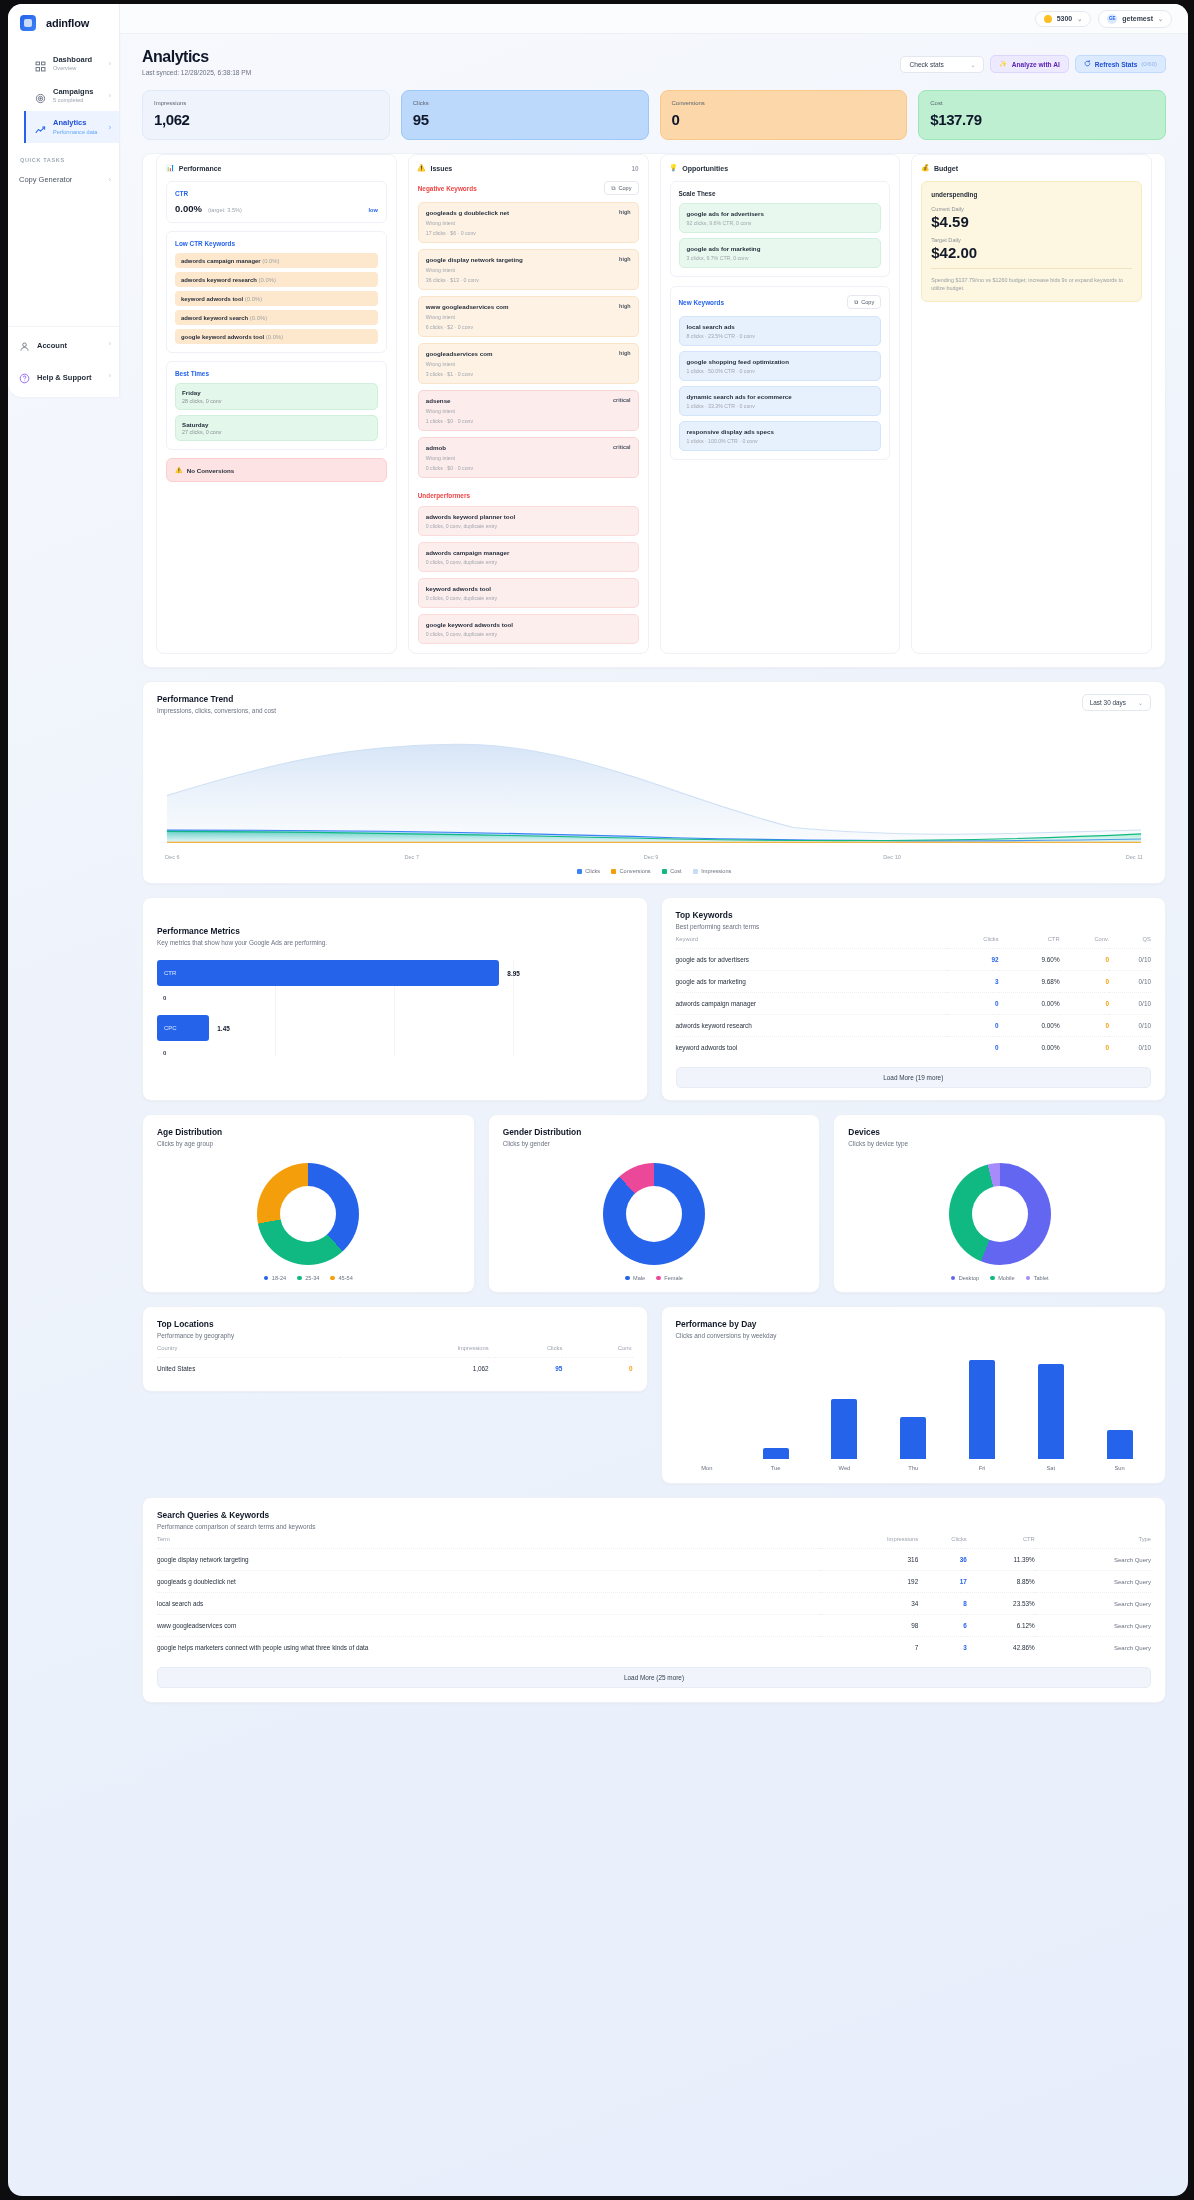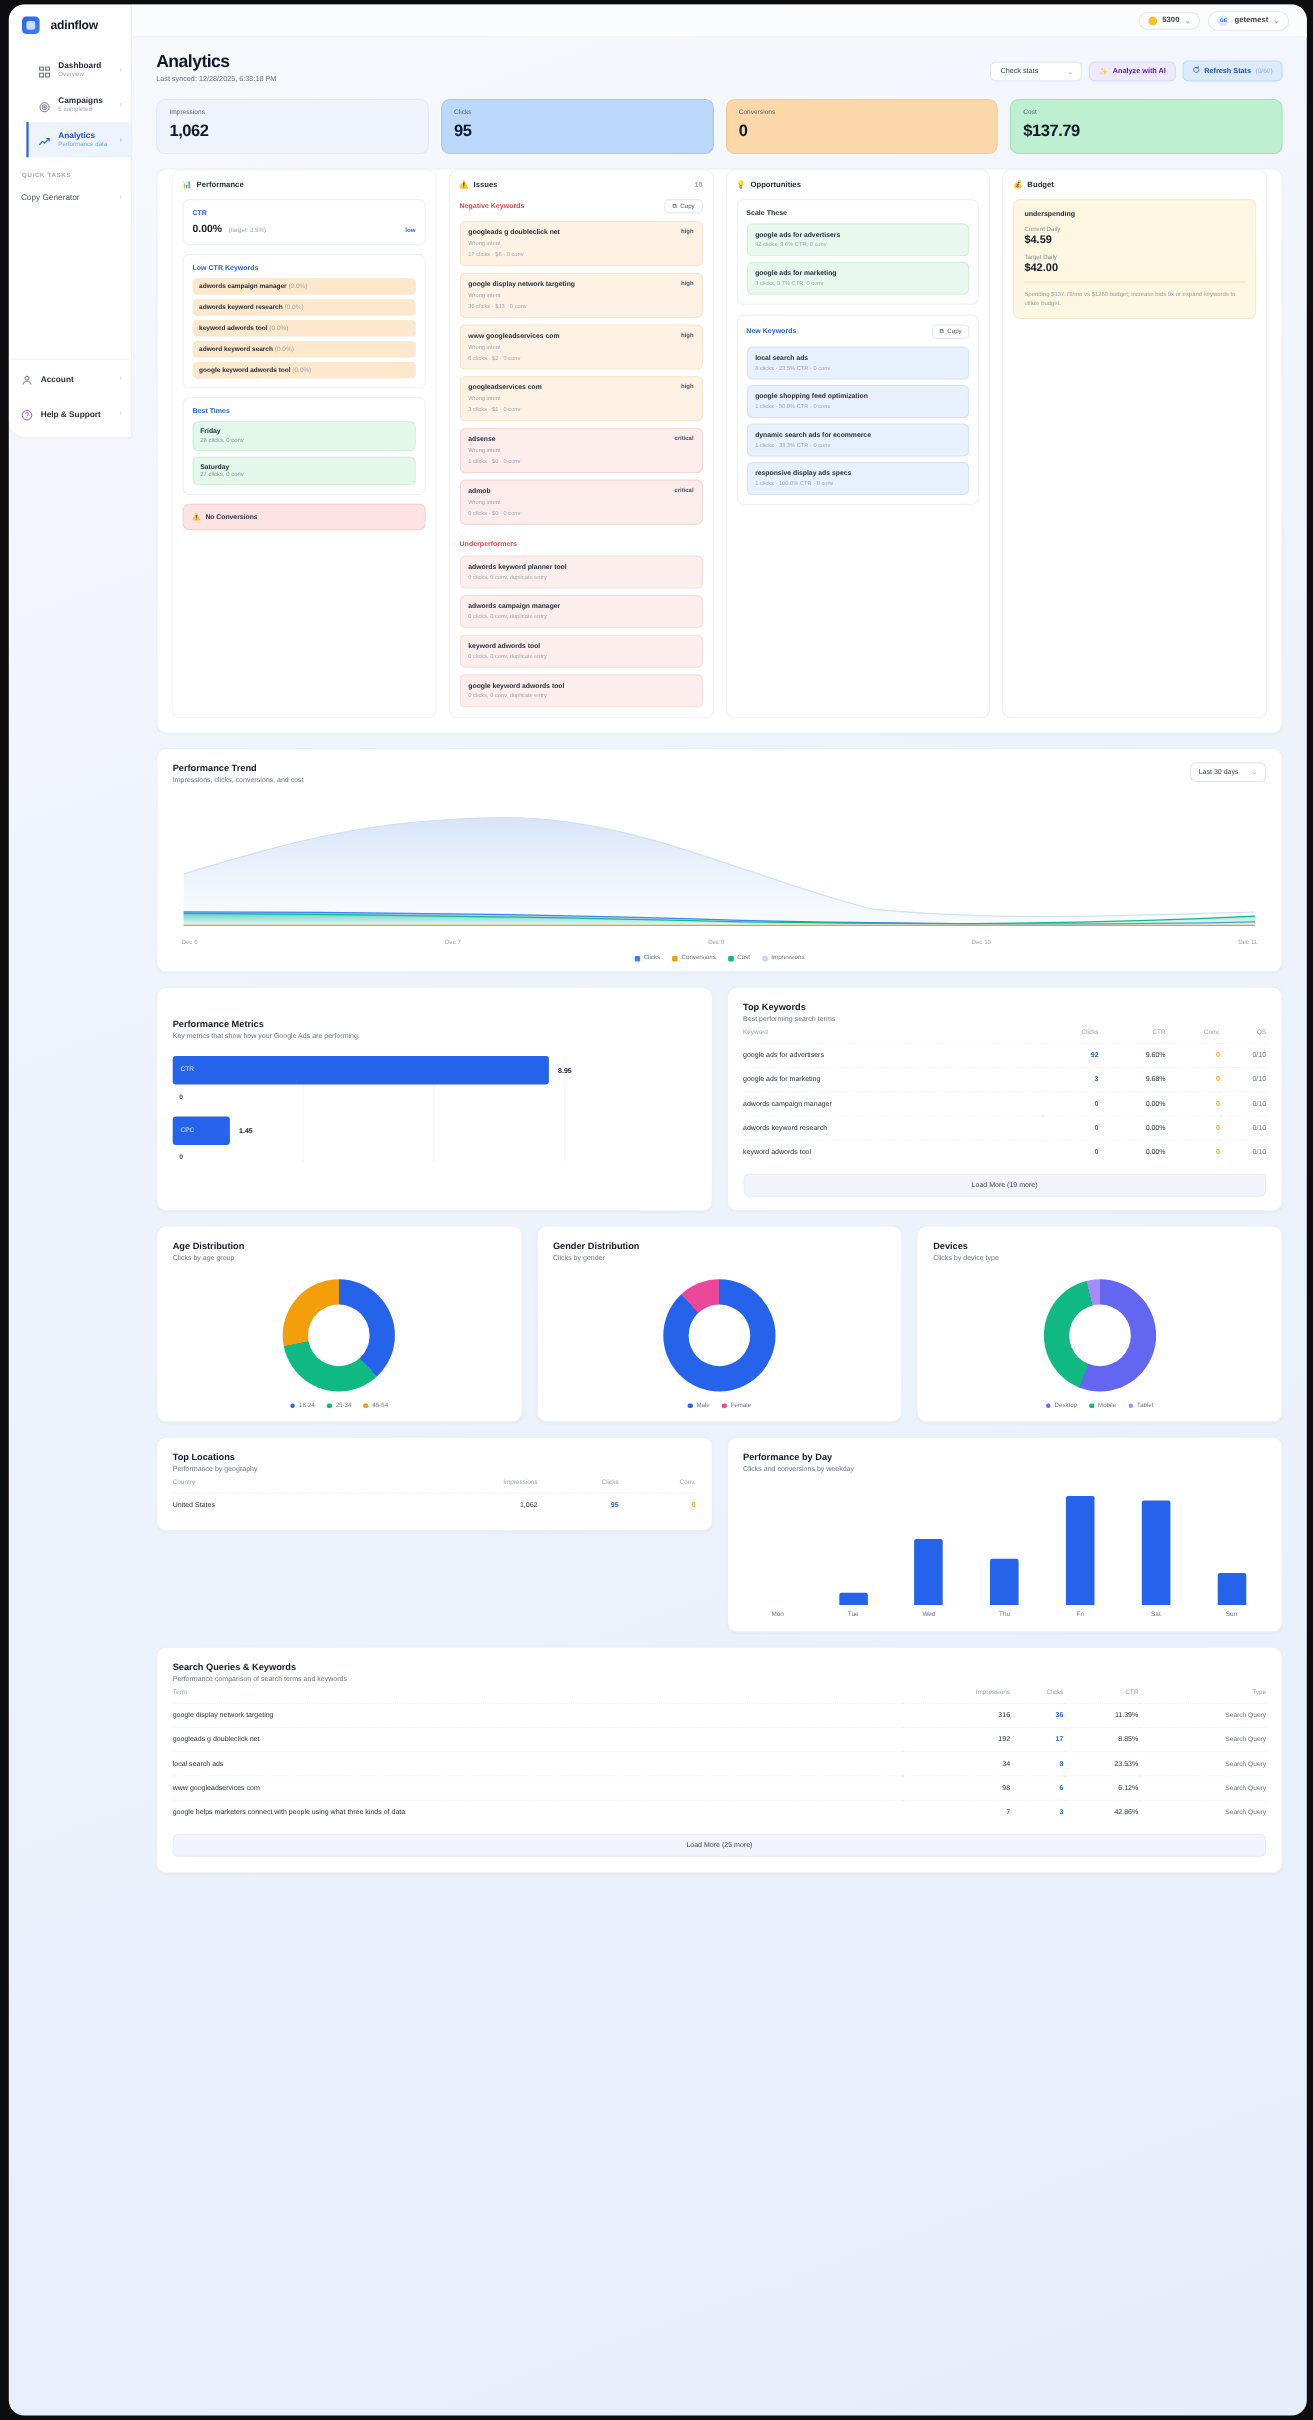--- a/index.html
+++ b/index.html
@@ -162,21 +162,21 @@
   .under-name { font-size:6.2px; font-weight:600; color:#1f2937; }
   .under-sub { font-size:5.2px; color:#a0a6ad; margin-top:3px; }
   .scale-box { background:#fff; border:1px solid #eef1f6; border-radius:6px; padding:8px; margin-bottom:9px;}
   .scale-item { background:#e8f8ee; border:1px solid #d3f0df; border-radius:5px; padding:6px 7px; margin-bottom:5px; }
   .scale-name { font-size:6.2px; font-weight:600; color:#1f2937; }
   .scale-sub { font-size:5.2px; color:#a0a6ad; margin-top:3px; }
   .newkw-item { background:#e7f0fd; border:1px solid #d4e4fb; border-radius:5px; padding:6px 7px; margin-bottom:5px;}
   .budget-box { background:#fdf6e0; border:1px solid #f7ebc4; border-radius:6px; padding:9px; }
   .budget-status { font-size:6.4px; font-weight:700; color:#1f2937; margin-bottom:8px;}
   .budget-lab { font-size:5.6px; color:#8b9299; }
-  .budget-val { font-size:10px; font-weight:800; color:#111827; margin:1px 0 7px; }
+  .budget-val { font-size:15px; font-weight:800; color:#111827; margin:1px 0 7px; }
   .budget-note { font-size:5.4px; color:#9aa0a7; line-height:1.5; border-top:1px solid #f0e4bf; padding-top:7px; }
   
   .trend-head { display:flex;align-items:flex-start;justify-content:space-between; padding:12px 14px 0;}
   .card-title { font-size:8.4px; font-weight:700; color:#111827; }
   .card-sub { font-size:6.4px; color:#6b7280; margin-top:3px; }
   .range-select {
     border:1px solid #e3e7ee;background:#fff;border-radius:5px;padding:4px 7px;
     font-size:6.4px;color:#374151;display:flex;align-items:center;gap:12px;cursor:pointer;
   }
   .trend-body { padding: 6px 14px 8px; }

